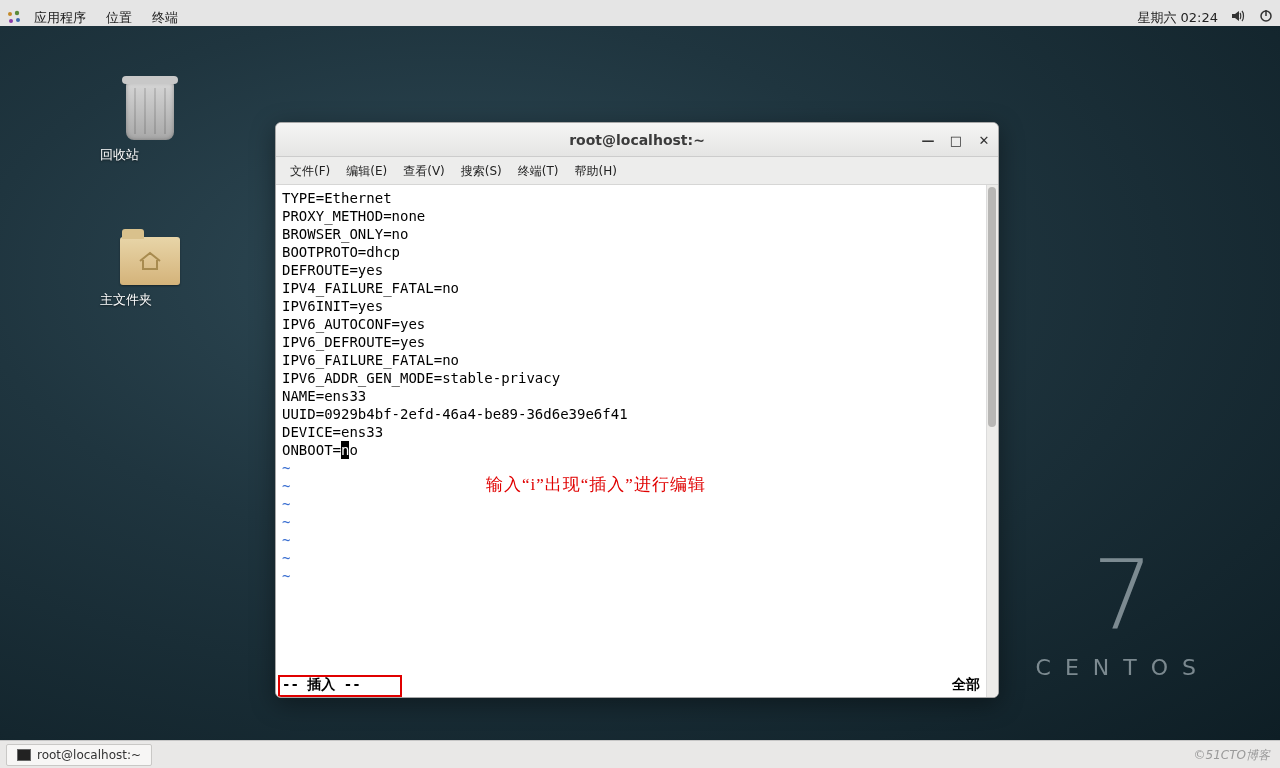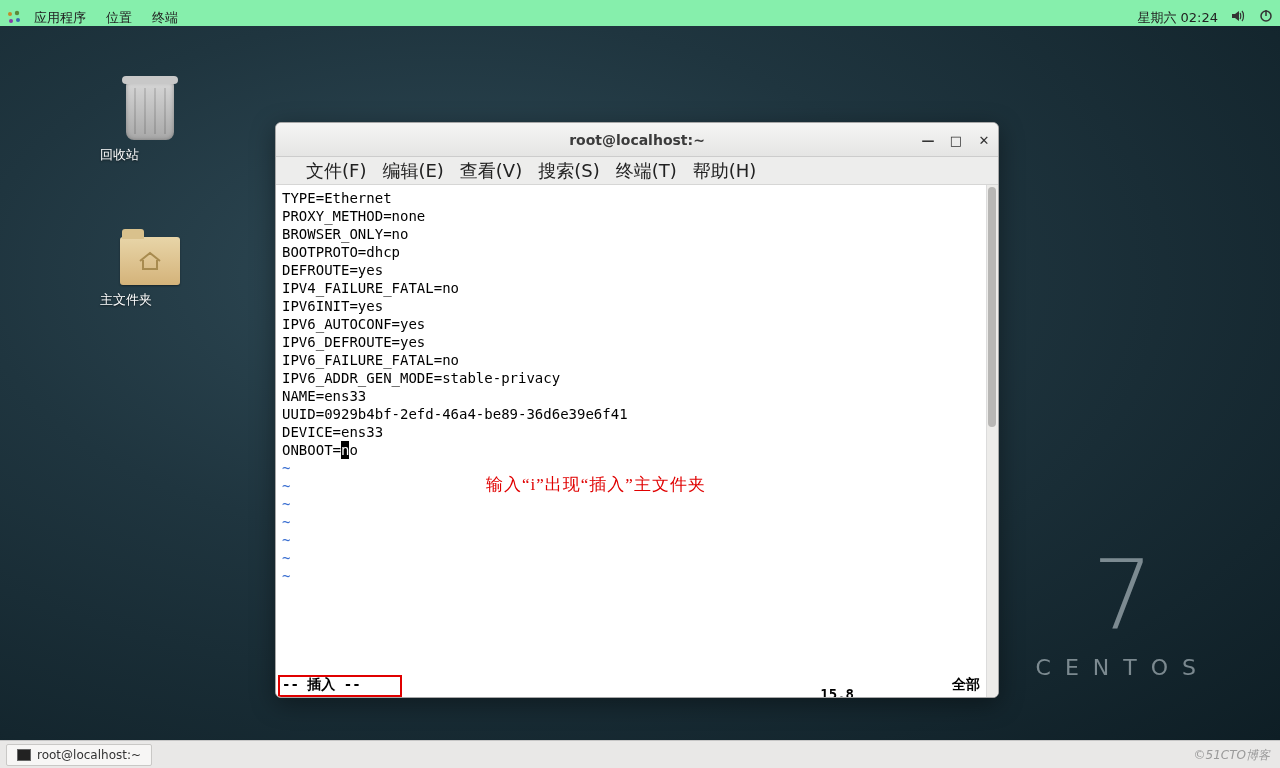--- a/index.html
+++ b/index.html
@@ -1,20 +1,20 @@
 <!DOCTYPE html>
 <html><head>
 <meta charset="utf-8">
 <style>
   * { box-sizing: border-box; margin: 0; padding: 0; }
   html, body { width: 1280px; height: 768px; overflow: hidden; font-family: "DejaVu Sans", "WenQuanYi Micro Hei", sans-serif; }
   body { position: relative; }
 
   
-  .top-panel { position: absolute; top: 0; left: 0; right: 0; height: 36px; background: #86efac; border-bottom: 1px solid #c0c0c0; display: flex; align-items: center; font-size: 13px; color: #222; }
+  .top-panel { position: absolute; top: 0; left: 0; right: 0; height: 36px; background: #e5e5e5; border-bottom: 1px solid #c0c0c0; display: flex; align-items: center; font-size: 13px; color: #222; }
   .top-panel .menu-item { padding: 0 10px; line-height: 26px; }
   .top-panel .app-icon { width: 16px; height: 16px; margin-left: 6px; margin-right: 2px; display: inline-block; }
   .top-panel .spacer { flex: 1; }
   .top-panel .tray { display: flex; align-items: center; justify-content: center; }
   .top-panel .tray .tray-item { padding: 0 6px; }
 
   
   .desktop { position: absolute; top: 26px; left: 0; right: 0; bottom: 28px; background: radial-gradient(ellipse at 35% 35%, #2f4a56 0%, #1f353f 40%, #0e1e25 100%); }
   .centos-brand { position: absolute; right: 70px; bottom: 60px; color: rgba(210,220,225,0.55); text-align: center; }
   .centos-brand .big7 { font-size: 96px; font-weight: 200; line-height: 1; }
@@ -29,30 +29,30 @@
   .folder-icon { width: 60px; height: 48px; background: linear-gradient(#e8d5a8, #d4b37a); border-radius: 3px; position: relative; box-shadow: 0 1px 2px rgba(0,0,0,0.4); }
   .folder-icon::before { content: ""; position: absolute; top: -8px; left: 2px; width: 22px; height: 10px; background: #d9c18c; border-radius: 3px 3px 0 0; }
   .folder-icon .home-glyph { position: absolute; top: 14px; left: 18px; width: 24px; height: 20px; }
   .folder-icon .home-glyph svg { width: 100%; height: 100%; fill: none; stroke: #a88b4f; stroke-width: 2; }
 
   
   .terminal-window { position: absolute; left: 275px; top: 96px; width: 724px; background: #f2f1f0; border: 1px solid #a8a8a8; border-radius: 6px; box-shadow: 0 6px 24px rgba(0,0,0,0.4); overflow: hidden; }
   .titlebar { height: 34px; background: linear-gradient(#f5f5f4, #e5e5e4); display: flex; align-items: center; justify-content: center; position: relative; border-bottom: 1px solid #ccc; font-size: 14px; font-weight: bold; color: #3b3b3b; }
   .titlebar .controls { position: absolute; right: 6px; top: 0; height: 34px; display: flex; align-items: center; gap: 12px; }
   .titlebar .controls .win-btn { width: 16px; height: 16px; display: flex; align-items: center; justify-content: center; font-size: 13px; color: #333; }
-  .menubar { height: 28px; background: #ededec; border-bottom: 1px solid #d6d6d5; display: flex; align-items: center; padding: 0 22px; font-size: 18px; color: #222; }
+  .menubar { height: 28px; background: #ededec; border-bottom: 1px solid #d6d6d5; display: flex; align-items: center; padding: 0 6px; font-size: 12px; color: #222; }
   .menubar .menu-entry { padding: 0 8px; line-height: 28px; }
   .term-body { position: relative; background: #ffffff; font-family: "DejaVu Sans Mono", monospace; font-size: 14px; line-height: 18px; color: #000; padding: 4px 6px 4px 6px; height: 512px; }
   .term-body .scroll-gutter { position: absolute; right: 0; top: 0; width: 12px; height: 100%; background: #edecea; border-left: 1px solid #dcdcdc; }
   .term-body .scroll-thumb { position: absolute; right: 2px; top: 2px; width: 8px; height: 240px; background: #b8b7b5; border-radius: 4px; }
   .term-lines { white-space: pre; }
   .tilde-line { color: #3a6fd1; font-family: "DejaVu Sans Mono", monospace; line-height: 18px; }
   .cursor-box { display: inline-block; background: #000; color: #fff; }
   .annotation { position: absolute; left: 210px; top: 291px; color: #e00000; font-size: 17px; font-family: "WenQuanYi Micro Hei","SimSun",serif; letter-spacing: 1px; }
-  .status-line { position: absolute; left: 6px; right: 14px; bottom: 4px; font-family: "DejaVu Sans Mono", monospace; font-size: 14px; font-weight: bold; display: flex; align-items: center; }
+  .status-line { position: absolute; left: 6px; right: 14px; bottom: 4px; font-family: "DejaVu Sans Mono", monospace; font-size: 14px; font-weight: bold; display: flex; }
   .status-line .pos { position: absolute; right: 130px; margin-top: 20px; }
   .status-line .pct { position: absolute; right: 4px; }
   .highlight-box { position: absolute; left: 2px; bottom: 0px; width: 124px; height: 22px; border: 2px solid #e00000; }
 
   
   .taskbar { position: absolute; left: 0; right: 0; bottom: 0; height: 28px; background: #e9e8e7; border-top: 1px solid #c6c6c6; display: flex; align-items: center; font-size: 12px; color: #333; }
   .taskbar .task-item { display: flex; align-items: center; gap: 6px; height: 22px; margin-left: 6px; padding: 0 10px; background: #f7f6f5; border: 1px solid #c9c8c6; border-radius: 2px; }
   .taskbar .task-item .tiny-term { width: 14px; height: 12px; background: #222; border: 1px solid #666; }
   .taskbar .watermark { position: absolute; right: 10px; bottom: 4px; color: #9a9a9a; font-size: 12px; font-style: italic; }
 
@@ -139,21 +139,21 @@
       <div class="term-lines" id="term-lines"><div>TYPE=Ethernet</div><div>PROXY_METHOD=none</div><div>BROWSER_ONLY=no</div><div>BOOTPROTO=dhcp</div><div>DEFROUTE=yes</div><div>IPV4_FAILURE_FATAL=no</div><div>IPV6INIT=yes</div><div>IPV6_AUTOCONF=yes</div><div>IPV6_DEFROUTE=yes</div><div>IPV6_FAILURE_FATAL=no</div><div>IPV6_ADDR_GEN_MODE=stable-privacy</div><div>NAME=ens33</div><div>UUID=0929b4bf-2efd-46a4-be89-36d6e39e6f41</div><div>DEVICE=ens33</div><div><span>ONBOOT=</span><span class="cursor-box">n</span><span>o</span></div></div>
       <div id="tilde-block">
           <div class="tilde-line">~</div>
           <div class="tilde-line">~</div>
           <div class="tilde-line">~</div>
           <div class="tilde-line">~</div>
           <div class="tilde-line">~</div>
           <div class="tilde-line">~</div>
           <div class="tilde-line">~</div>
         </div>
-      <div class="annotation">输入“i”出现“插入”主文件夹</div>
+      <div class="annotation">输入“i”出现“插入”进行编辑</div>
       <div class="highlight-box"></div>
       <div class="status-line">
         <span>-- 插入 --</span>
         <span class="pos">15,8</span>
         <span class="pct">全部</span>
       </div>
     </div>
   </div>
 </div>
 

